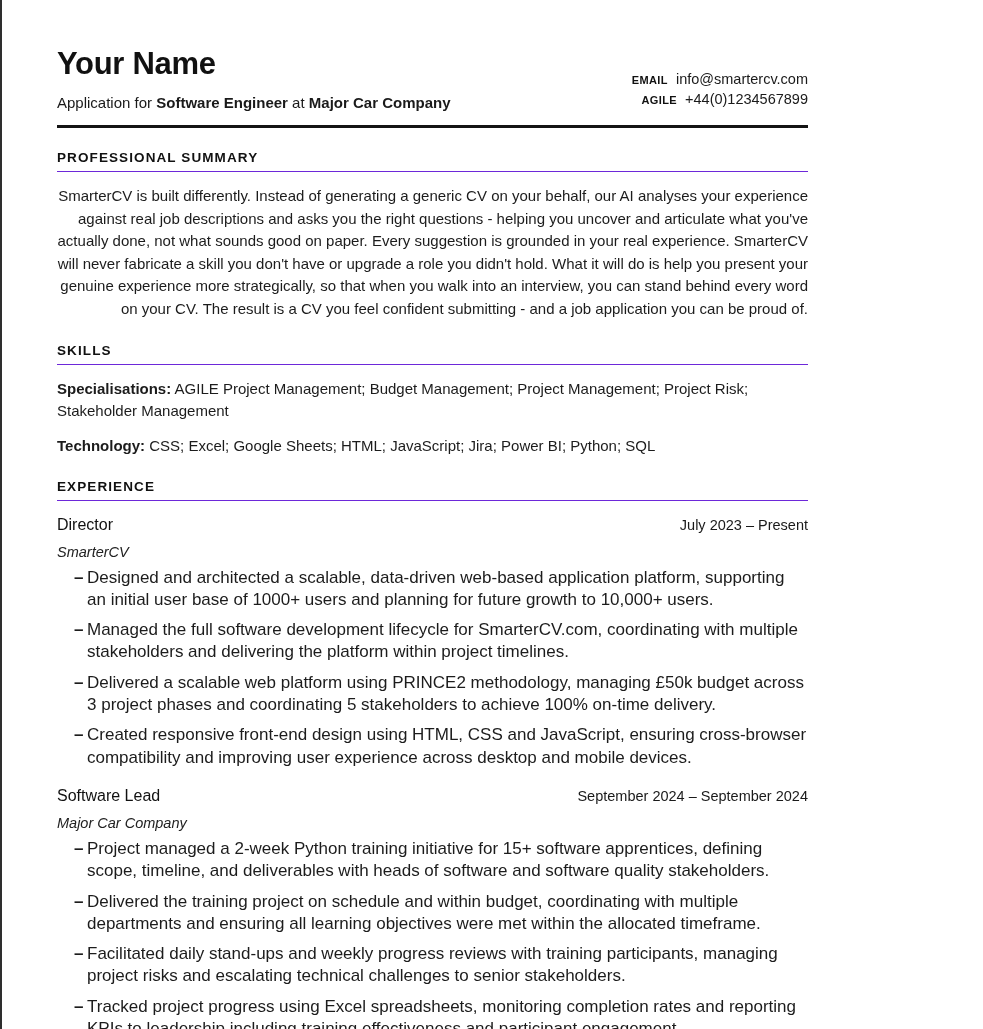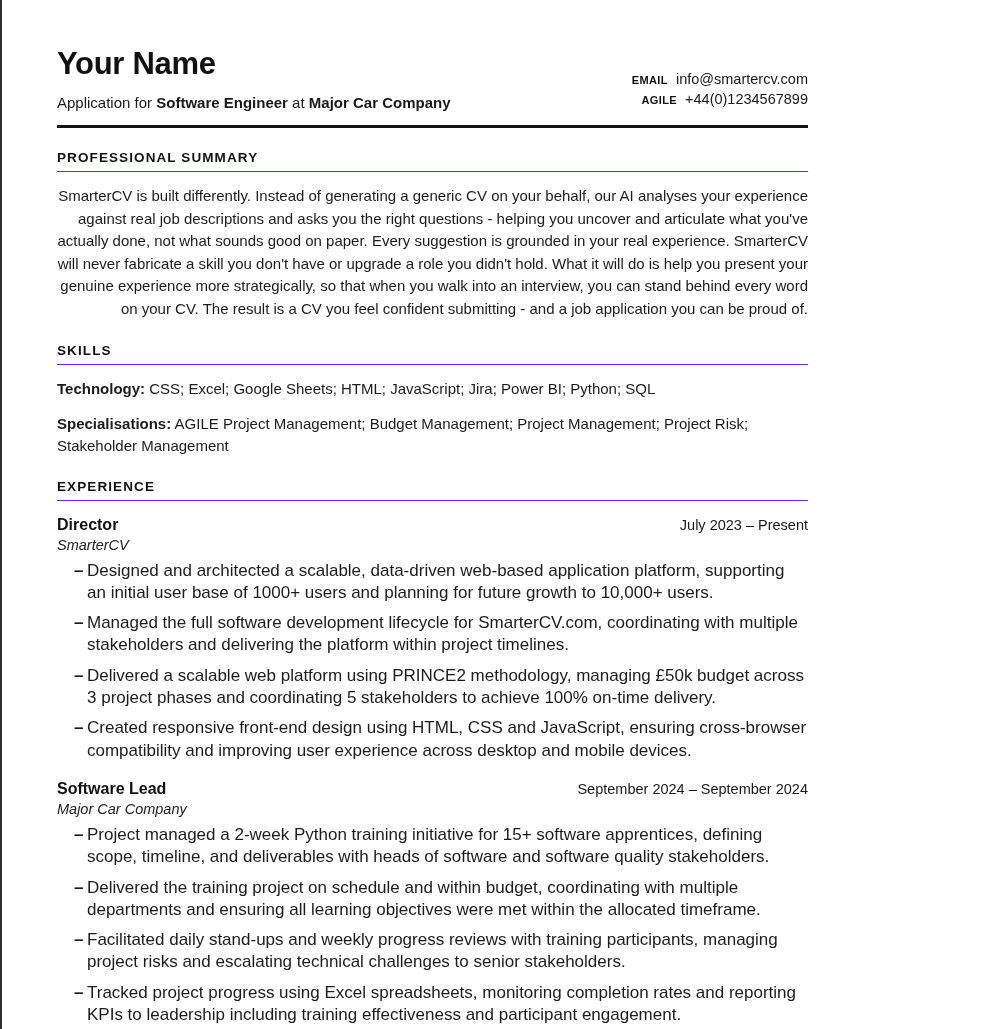--- a/index.html
+++ b/index.html
@@ -87,27 +87,27 @@
   }
   .skills-row strong { font-weight: 700; }
   
   .job { margin-top: 15px; }
   .job + .job { margin-top: 18px; }
   .job-header {
     display: flex;
     justify-content: space-between;
     align-items: baseline;
   }
-  .job-title { font-size: 16px; font-weight: 700; color: #111; }
+  .job-title { font-size: 16px; font-weight: 400; color: #111; }
   .job-dates { font-size: 14.5px; color: #1a1a1a; }
   .job-company {
     font-size: 14.5px;
     font-style: italic;
     color: #222;
-    margin-top: 3px;
+    margin-top: 10px;
   }
   .job-bullets {
     list-style: none;
     margin-top: 7px;
   }
   .job-bullets li {
     position: relative;
     padding-left: 30px;
     margin-bottom: 8px;
     font-size: 17px;
@@ -147,22 +147,22 @@
 
   <div class="thick-rule"></div>
 
   <section>
     <h2 class="section-heading">PROFESSIONAL SUMMARY</h2>
     <p class="summary-text">SmarterCV is built differently. Instead of generating a generic CV on your behalf, our AI analyses your experience against real job descriptions and asks you the right questions - helping you uncover and articulate what you've actually done, not what sounds good on paper. Every suggestion is grounded in your real experience. SmarterCV will never fabricate a skill you don't have or upgrade a role you didn't hold. What it will do is help you present your genuine experience more strategically, so that when you walk into an interview, you can stand behind every word on your CV. The result is a CV you feel confident submitting - and a job application you can be proud of.</p>
   </section>
 
   <section>
     <h2 class="section-heading">SKILLS</h2>
+    <p class="skills-row"><strong>Specialisations:</strong> <span>AGILE Project Management; Budget Management; Project Management; Project Risk; Stakeholder Management</span></p>
     <p class="skills-row"><strong>Technology:</strong> <span>CSS; Excel; Google Sheets; HTML; JavaScript; Jira; Power BI; Python; SQL</span></p>
-    <p class="skills-row"><strong>Specialisations:</strong> <span>AGILE Project Management; Budget Management; Project Management; Project Risk; Stakeholder Management</span></p>
   </section>
 
   <section>
     <h2 class="section-heading">EXPERIENCE</h2>
 
     <article class="job">
       <div class="job-header">
         <h3 class="job-title">Director</h3>
         <span class="job-dates">July 2023 – Present</span>
       </div>

